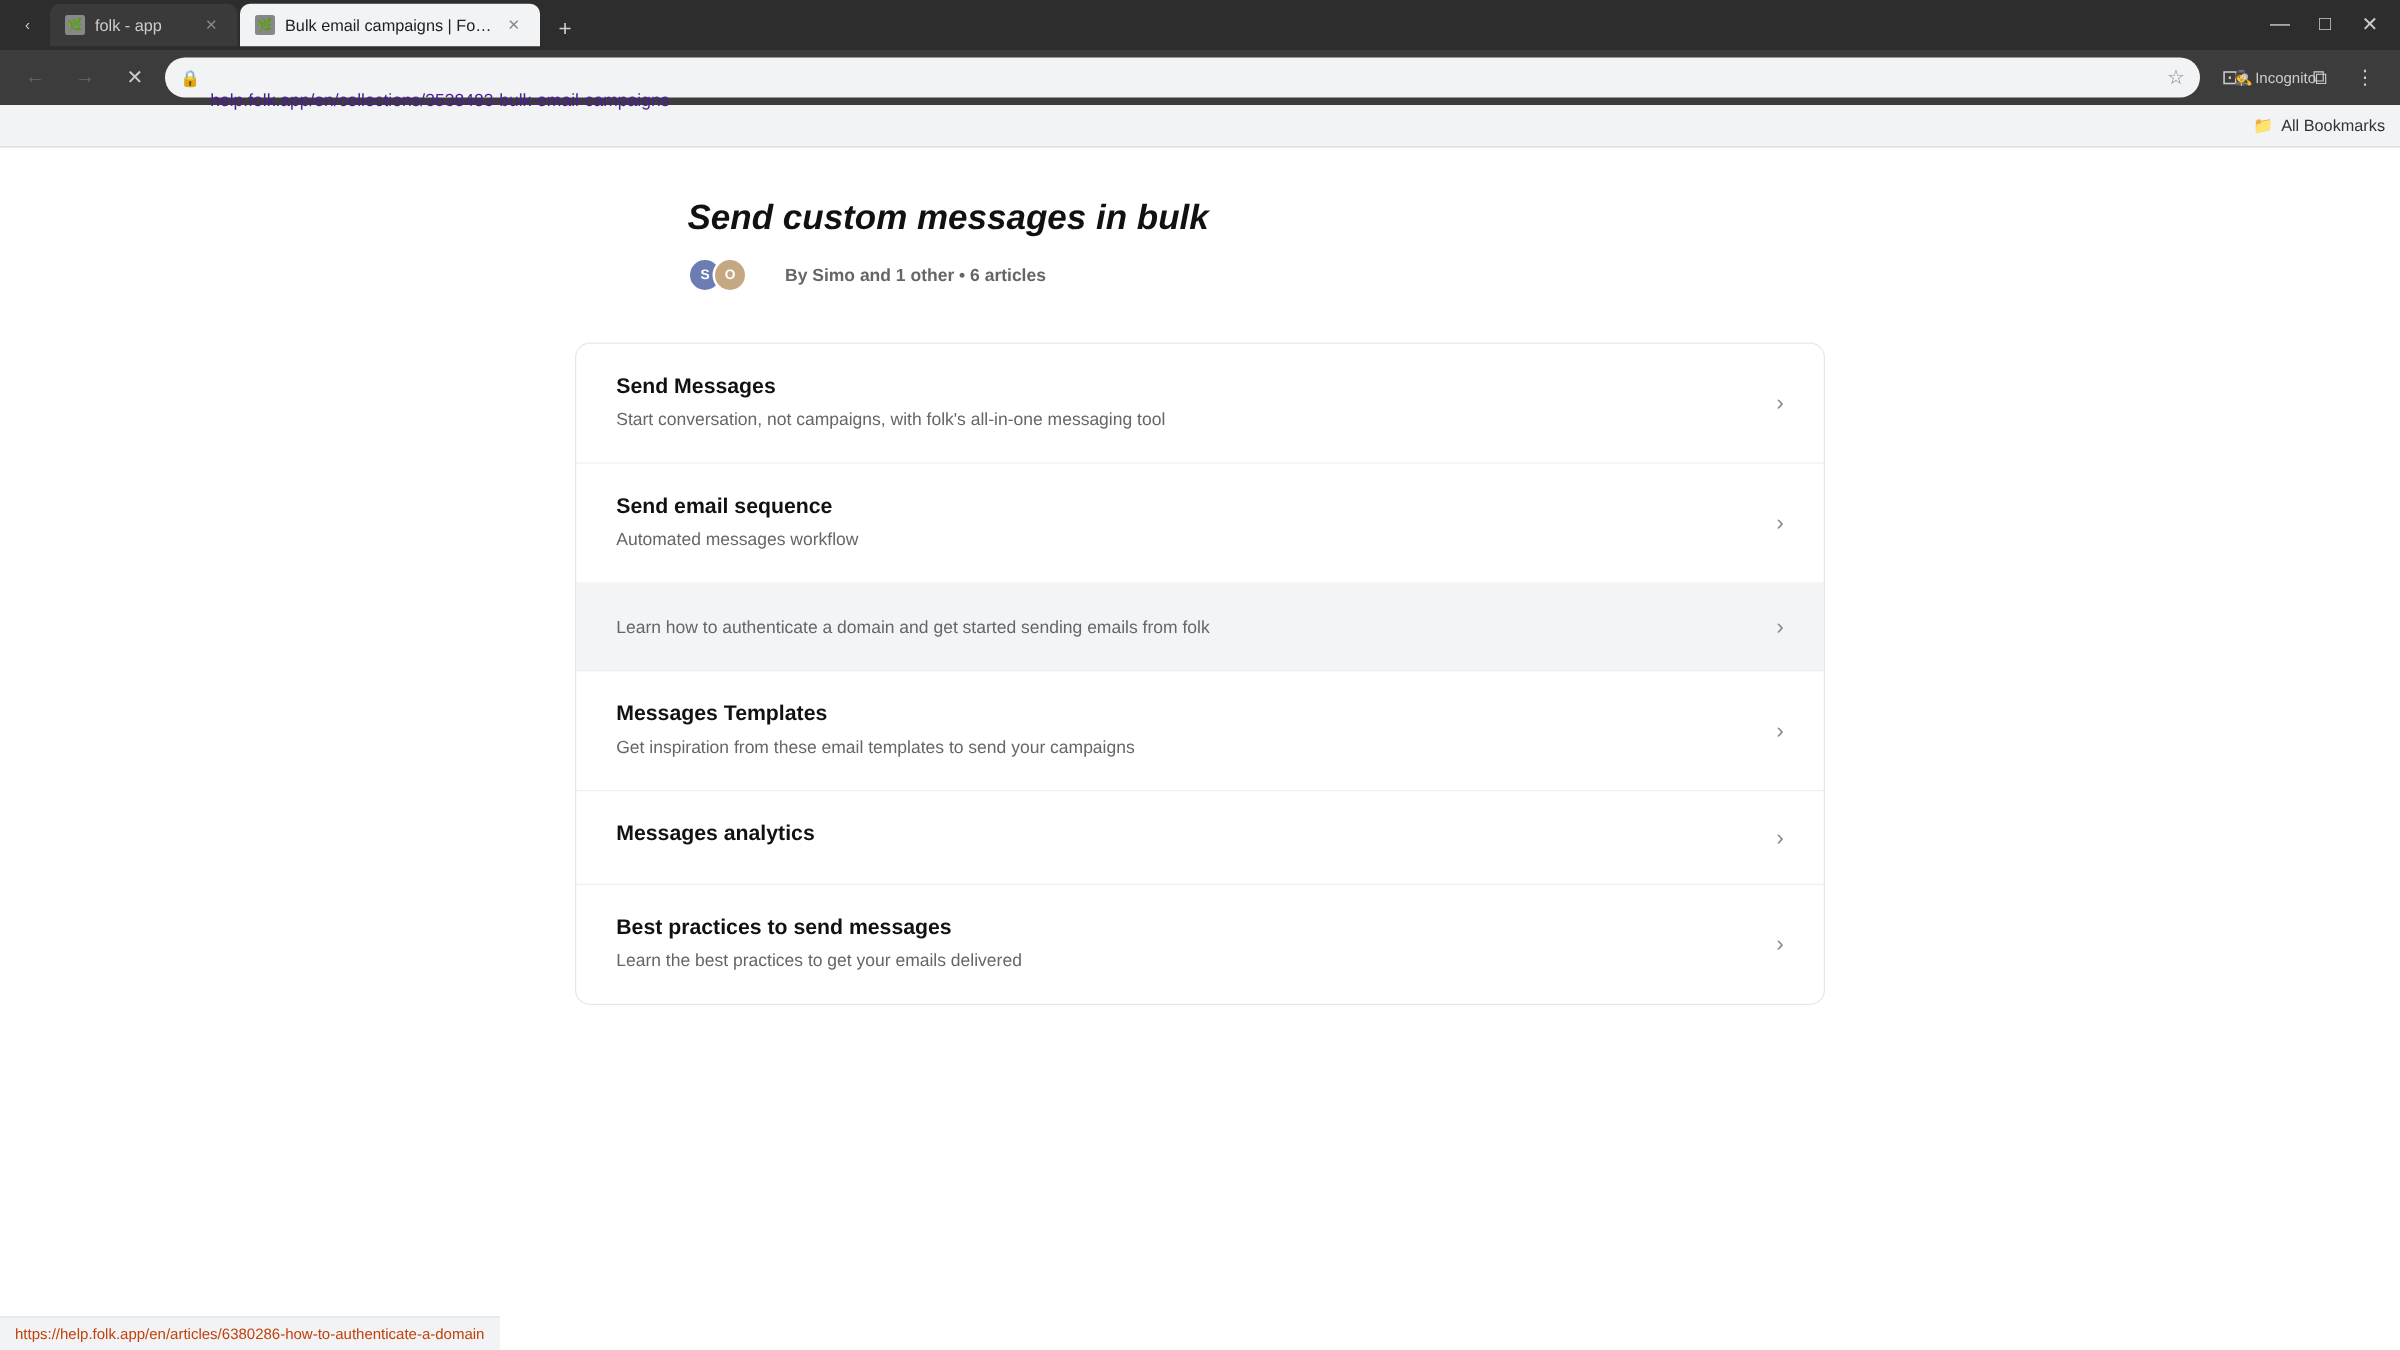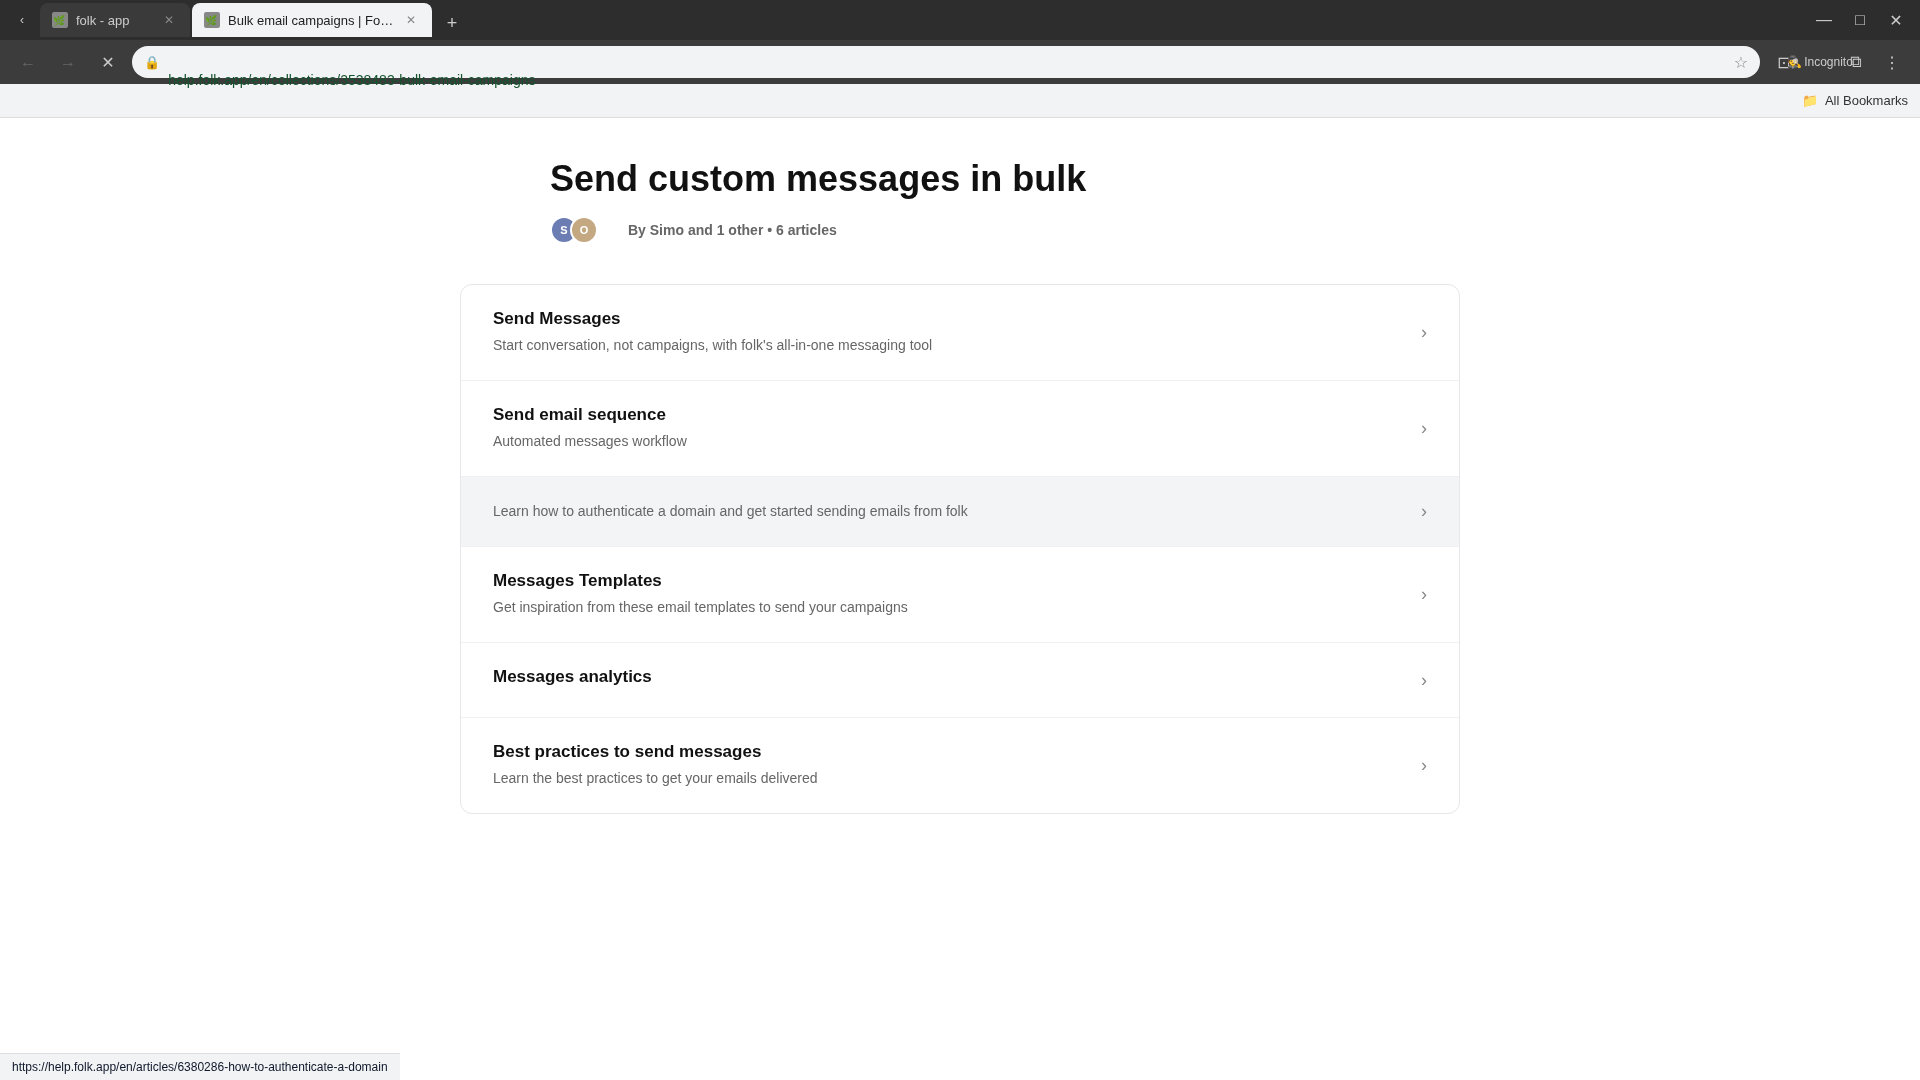--- a/index.html
+++ b/index.html
@@ -113,21 +113,21 @@
       flex: 1;
       background: #f1f3f4;
       border-radius: 20px;
       height: 32px;
       display: flex;
       align-items: center;
       padding: 0 12px;
       gap: 8px;
     }
     .lock-icon { font-size: 13px; color: #555; }
-    .address-text { font-size: 14px; color: #14532d; flex: 1; margin-top: 36px; }
+    .address-text { font-size: 14px; color: #4c1d95; flex: 1; margin-top: 36px; }
     .star-icon { font-size: 16px; color: #888; cursor: pointer; }
 
     .toolbar-right {
       display: flex;
       align-items: center;
       gap: 4px;
     }
     .toolbar-btn {
       width: 32px; height: 32px;
       border-radius: 50%;
@@ -166,24 +166,25 @@
     }
 
     .hero-section {
       width: 100%;
       max-width: 900px;
       padding: 0 40px;
       margin-bottom: 40px;
     }
 
     .hero-title {
-      font-size: 36px;
+      font-size: 28px;
       font-weight: 600;
       color: #111;
       margin-bottom: 16px;
+      font-style: italic;
     }
 
     .hero-meta {
       display: flex;
       align-items: center;
       gap: 10px;
     }
 
     .avatars {
       display: flex;
@@ -255,21 +256,21 @@
 
     
     .status-bar {
       position: fixed;
       bottom: 0;
       left: 0;
       background: #f1f3f4;
       border-top: 1px solid #ddd;
       padding: 6px 12px;
       font-size: 12px;
-      color: #0f172a;
+      color: #c2410c;
       max-width: 500px;
       z-index: 100;
     }
   </style>
 </head>
 <body>
 
 <div class="browser-chrome">
 
   <div class="tab-bar">

